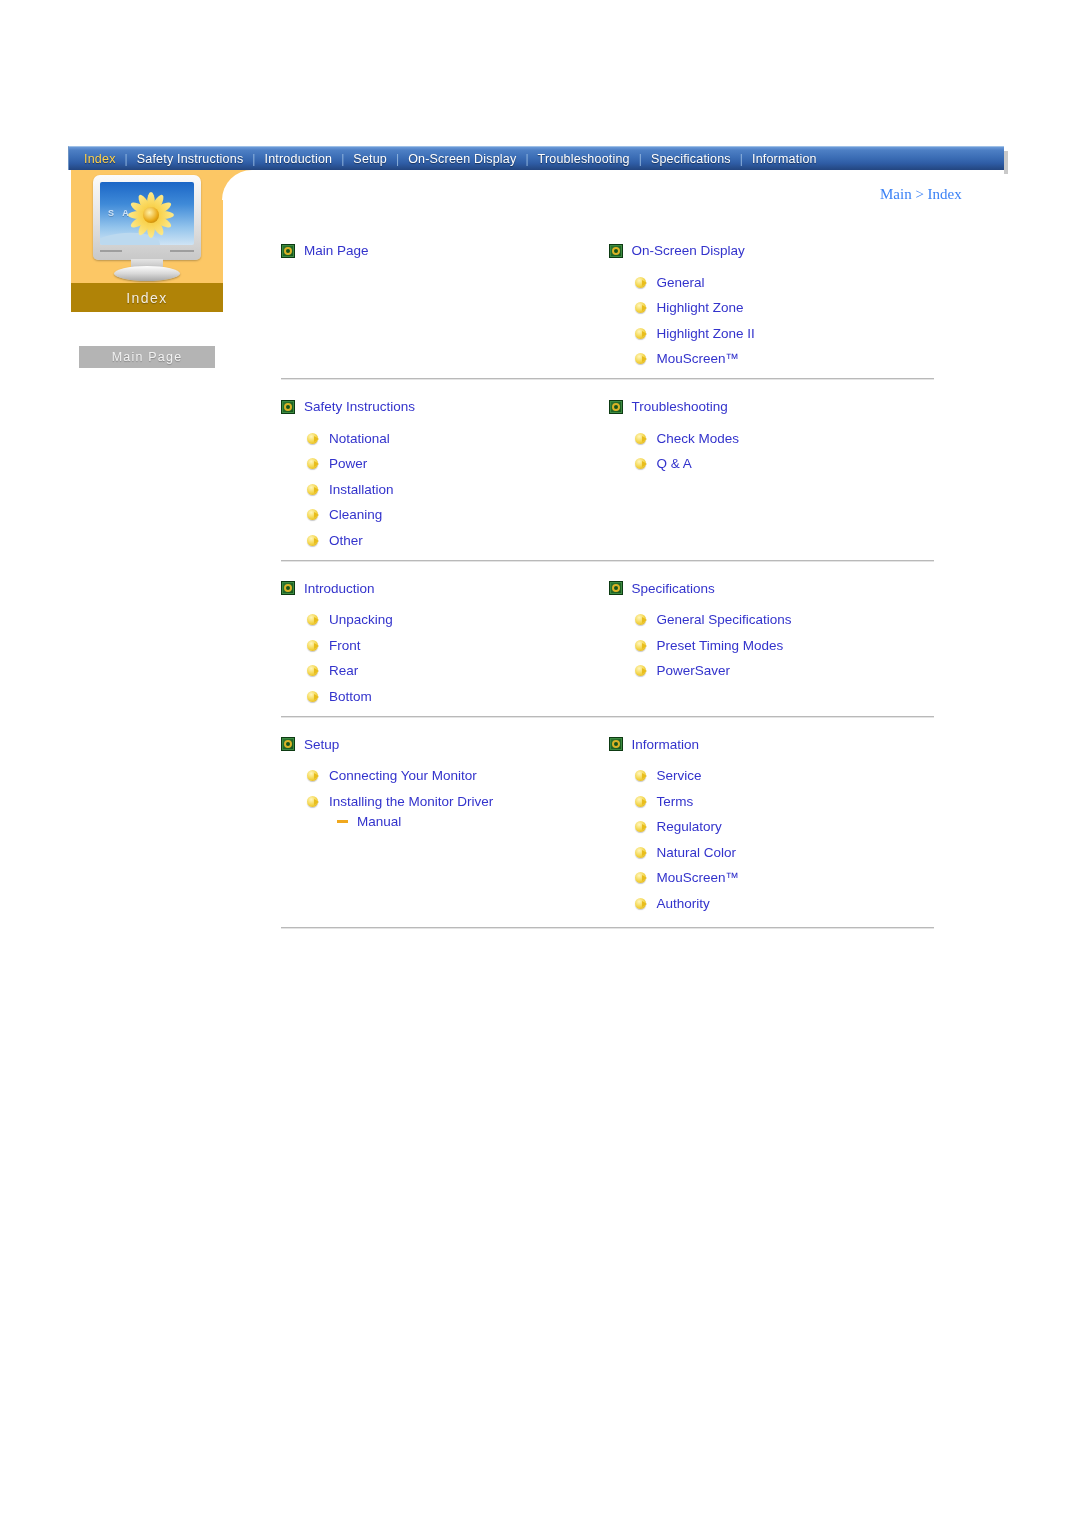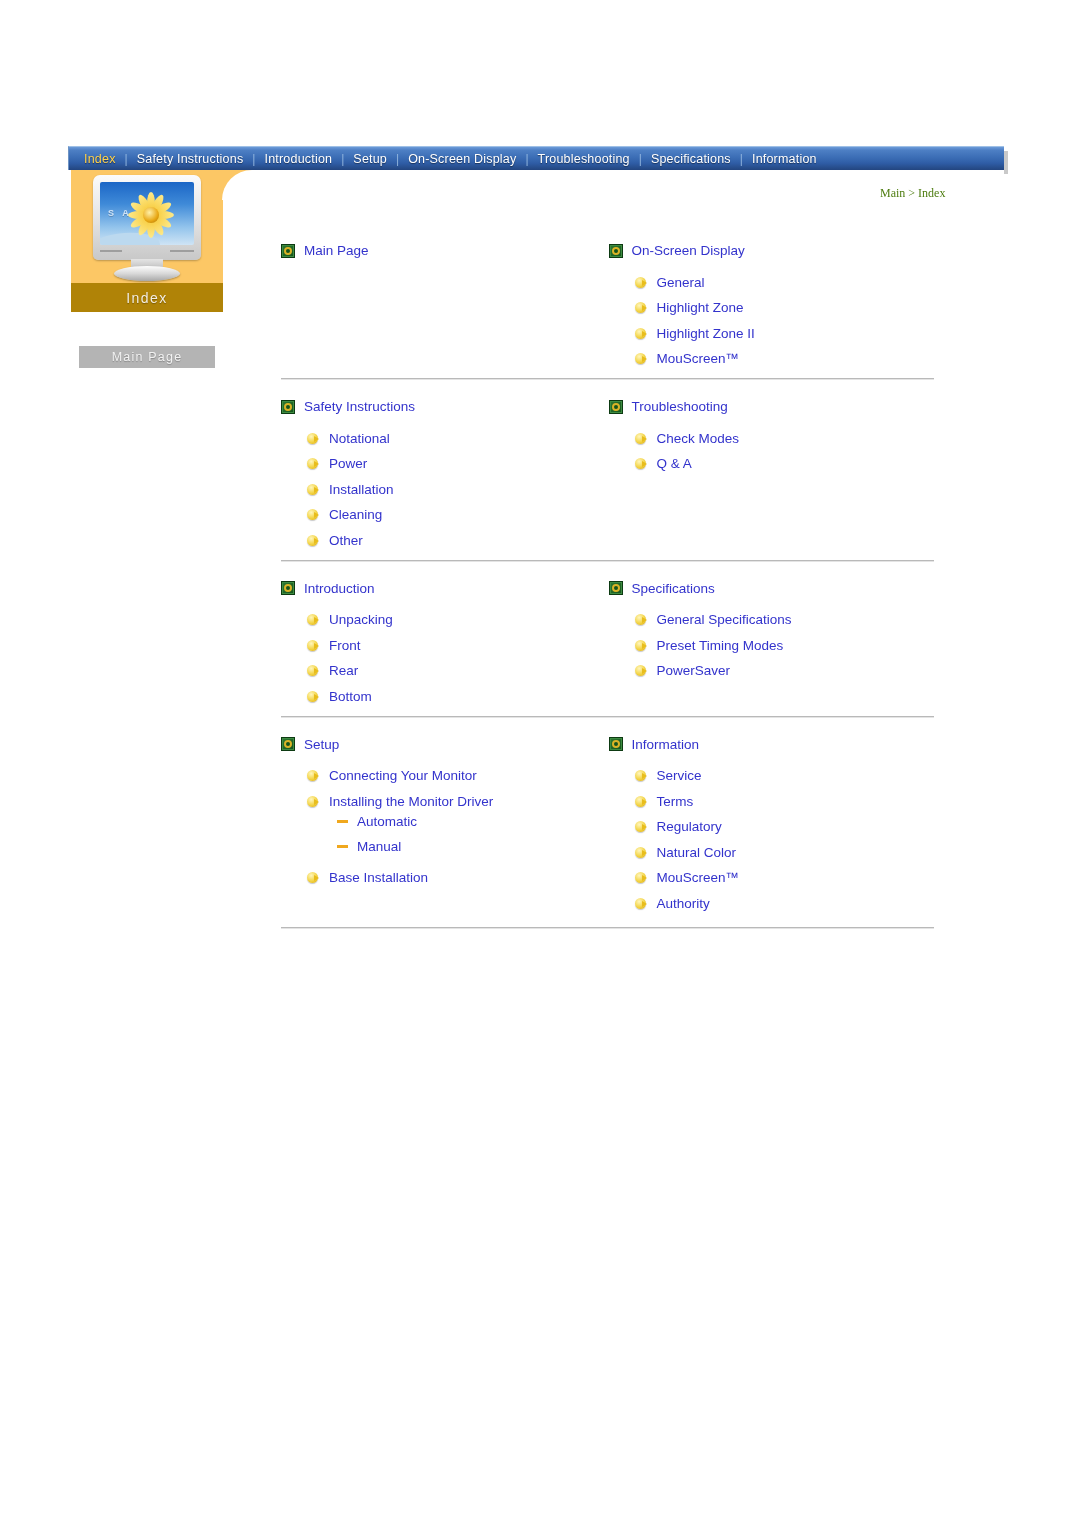--- a/index.html
+++ b/index.html
@@ -226,22 +226,22 @@
     background: #ffffff;
     border-top-left-radius: 30px;
   }
 
   
   #breadcrumb {
     position: absolute;
     left: 880px;
     top: 186px;
     font-family: "Liberation Serif", serif;
-    font-size: 12px;
-    color: #4d7c0f;
+    font-size: 15px;
+    color: #3b82f6;
     white-space: nowrap;
   }
 
   
   #index-area {
     position: absolute;
     left: 281px;
     top: 238px;
     width: 655px;
   }
@@ -545,29 +545,21 @@
         <div class="sub-link">
           <span class="icon-arrow"></span>
           <span class="link-text">Connecting Your Monitor</span>
         </div>
         <div class="sub-link">
           <span class="icon-arrow"></span>
           <span class="link-text">Installing the Monitor Driver</span>
         </div>
         <div class="leaf-link">
           <span class="icon-dash"></span>
-          <span class="link-text">Automatic</span>
-        </div>
-        <div class="leaf-link">
-          <span class="icon-dash"></span>
           <span class="link-text">Manual</span>
-        </div>
-        <div class="sub-link">
-          <span class="icon-arrow"></span>
-          <span class="link-text">Base Installation</span>
         </div>
       </div>
       <div class="index-col">
         <div class="top-link">
           <span class="icon-green"></span>
           <span class="link-text">Information</span>
         </div>
         <div class="sub-link">
           <span class="icon-arrow"></span>
           <span class="link-text">Service</span>

